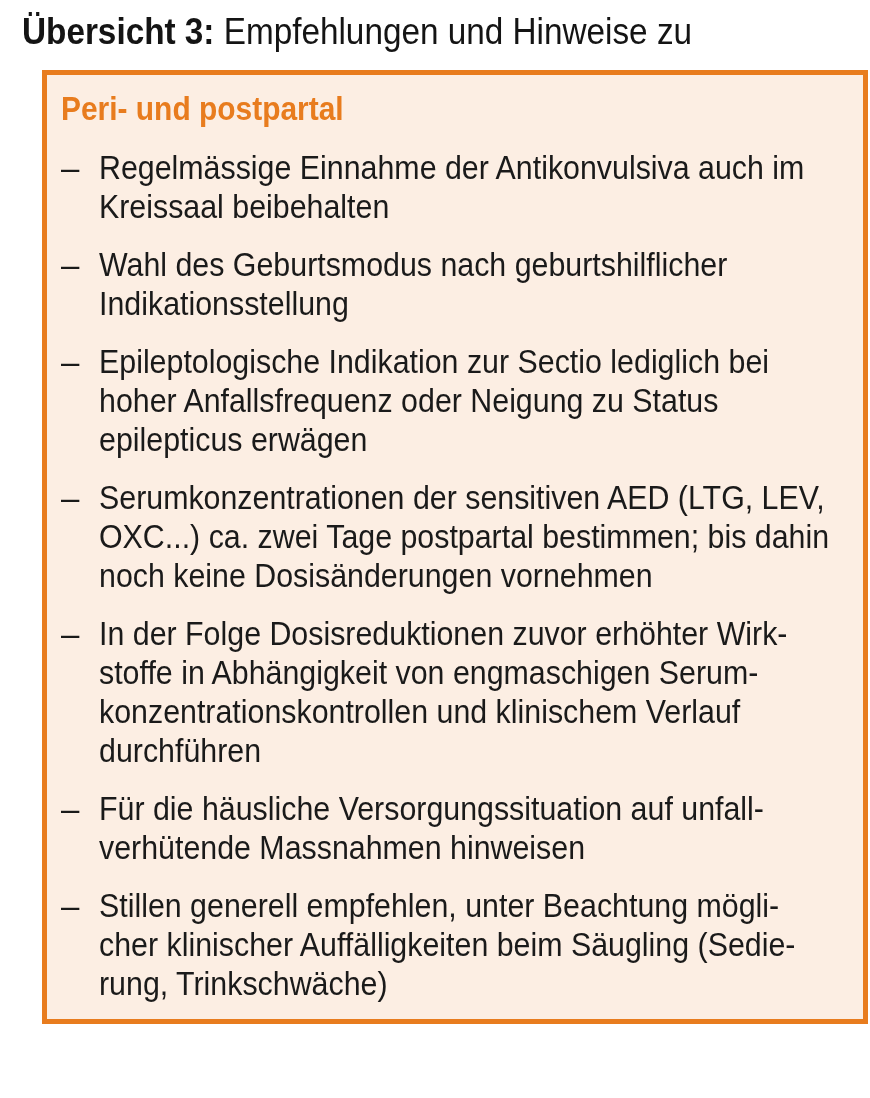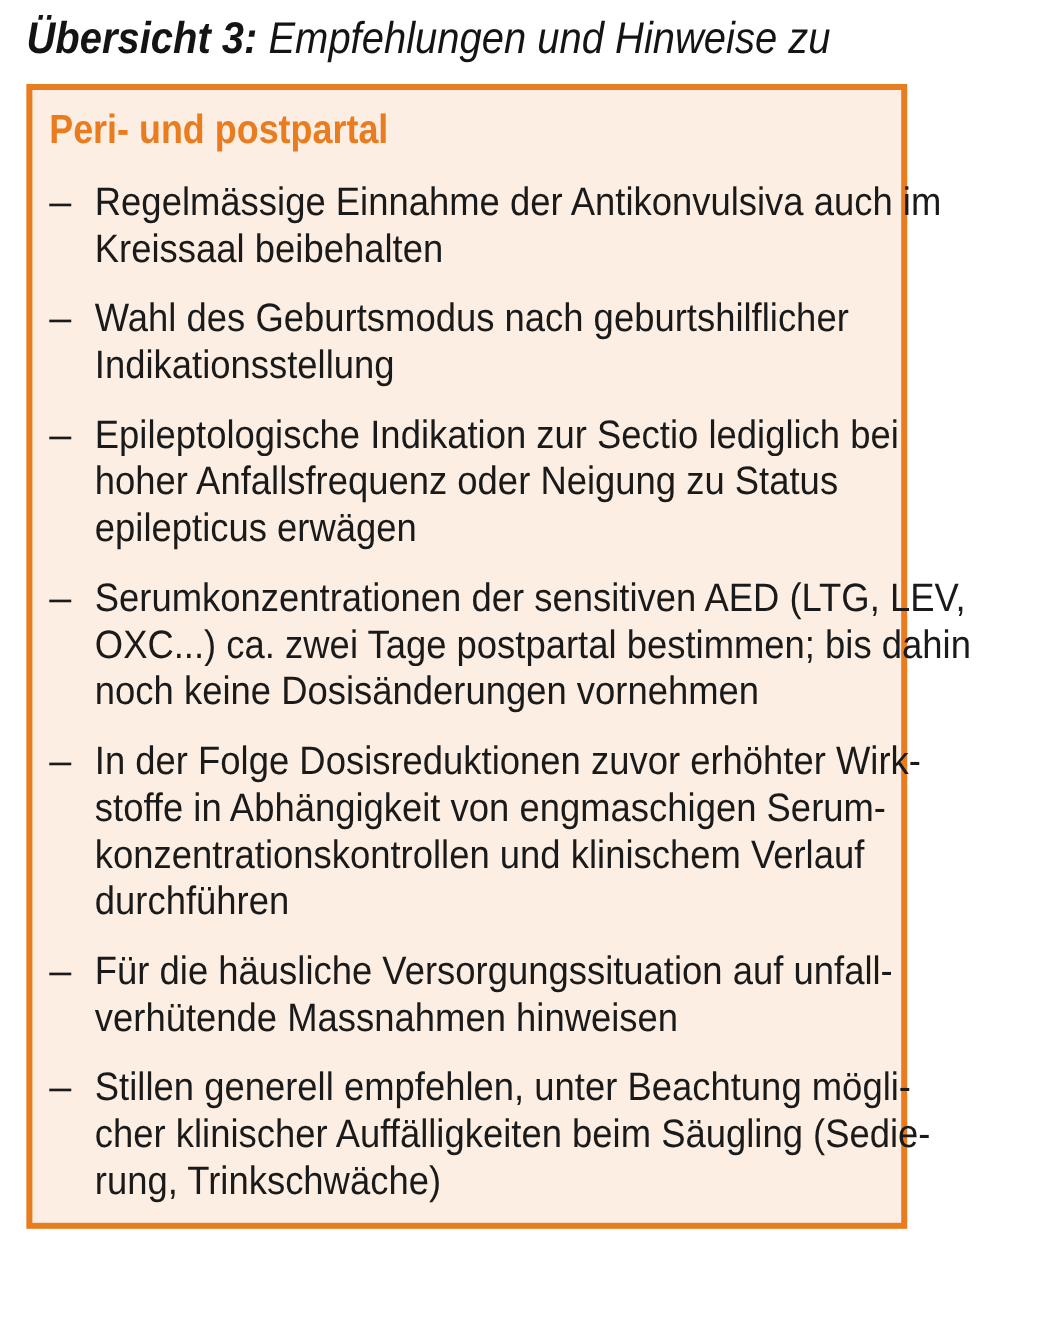--- a/index.html
+++ b/index.html
@@ -11,31 +11,32 @@
   html,body{background:#ffffff;}
   body{
     width:870px;height:1098px;overflow:hidden;
     font-family:"Liberation Sans","DejaVu Sans",sans-serif;
     color:var(--text);
   }
   .page{padding:8px 22px 0 22px;}
 
   
   .title{font-size:37px;line-height:47px;color:#141414;}
-  .title-line{display:block;font-style:italic;}
+  .title-line{display:block;}
   .squeeze{display:inline-block;transform:scaleX(0.90);transform-origin:0 50%;white-space:nowrap;}
   .title b{font-weight:700;}
 
   
   .box{
     margin-top:15px;
     border:5px solid var(--accent);
     background:var(--box-bg);
     padding:12px 2px 16px 14px;
-    width:734px;
+    width:826px;
+    margin-left:20px;
   }
   .box-heading{
     color:var(--accent);
     font-weight:700;
     font-size:34px;
     line-height:42px;
   }
   .box-heading .squeeze{transform:scaleX(0.88);}
 
   .items{margin-top:2px;}

